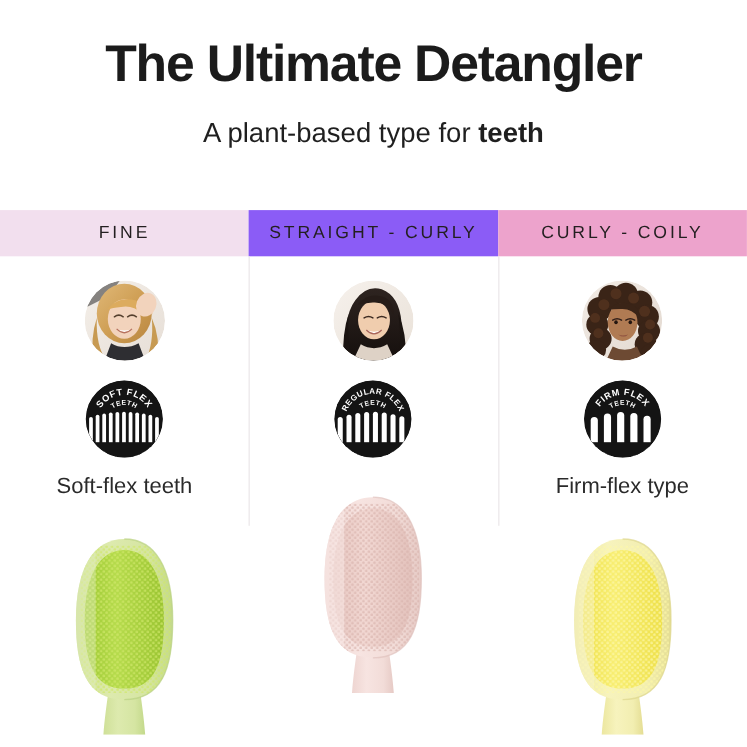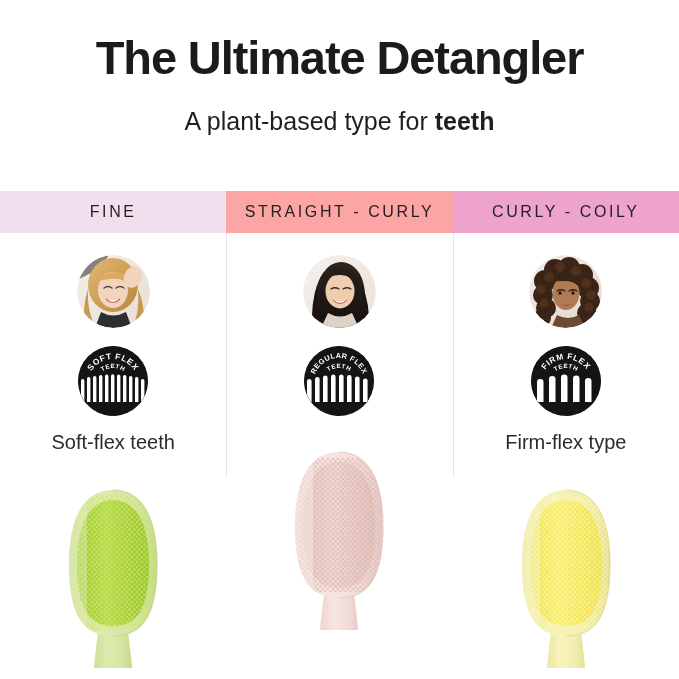--- a/index.html
+++ b/index.html
@@ -110,21 +110,21 @@
 
   <div class="headline-block">
     <div class="headline">The Ultimate Detangler</div>
     <div class="subheadline">
       <span class="sub-line"><span>A plant-based type for </span><span class="sub-strong">teeth</span></span>
     </div>
   </div>
 
   <div class="header-bar">
     <div class="header-cell" id="hcell0" style="background: rgb(242, 223, 238);">FINE</div>
-    <div class="header-cell" id="hcell1" style="background: #fca5a5;">STRAIGHT - CURLY</div>
+    <div class="header-cell" id="hcell1" style="background: #8b5cf6;">STRAIGHT - CURLY</div>
     <div class="header-cell" id="hcell2" style="background: rgb(237, 163, 204);">CURLY - COILY</div>
   </div>
 
   <div class="columns">
     <div class="divider d1"></div>
     <div class="divider d2"></div>
 
     <div class="col">
       <div class="portrait">
         <svg viewBox="0 0 73 73" xmlns="http://www.w3.org/2000/svg">

